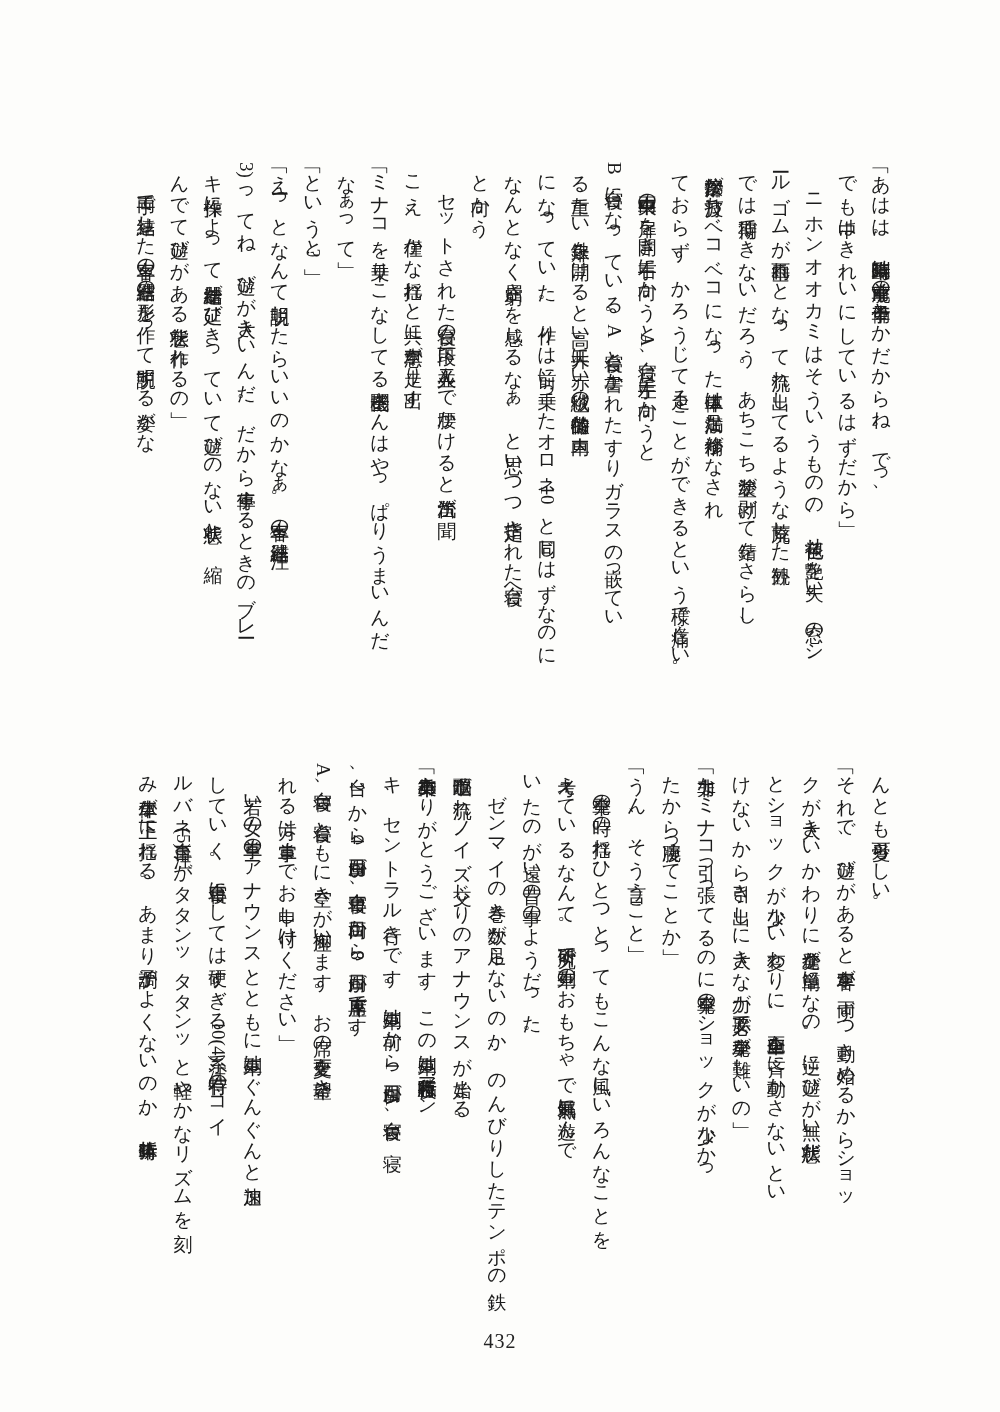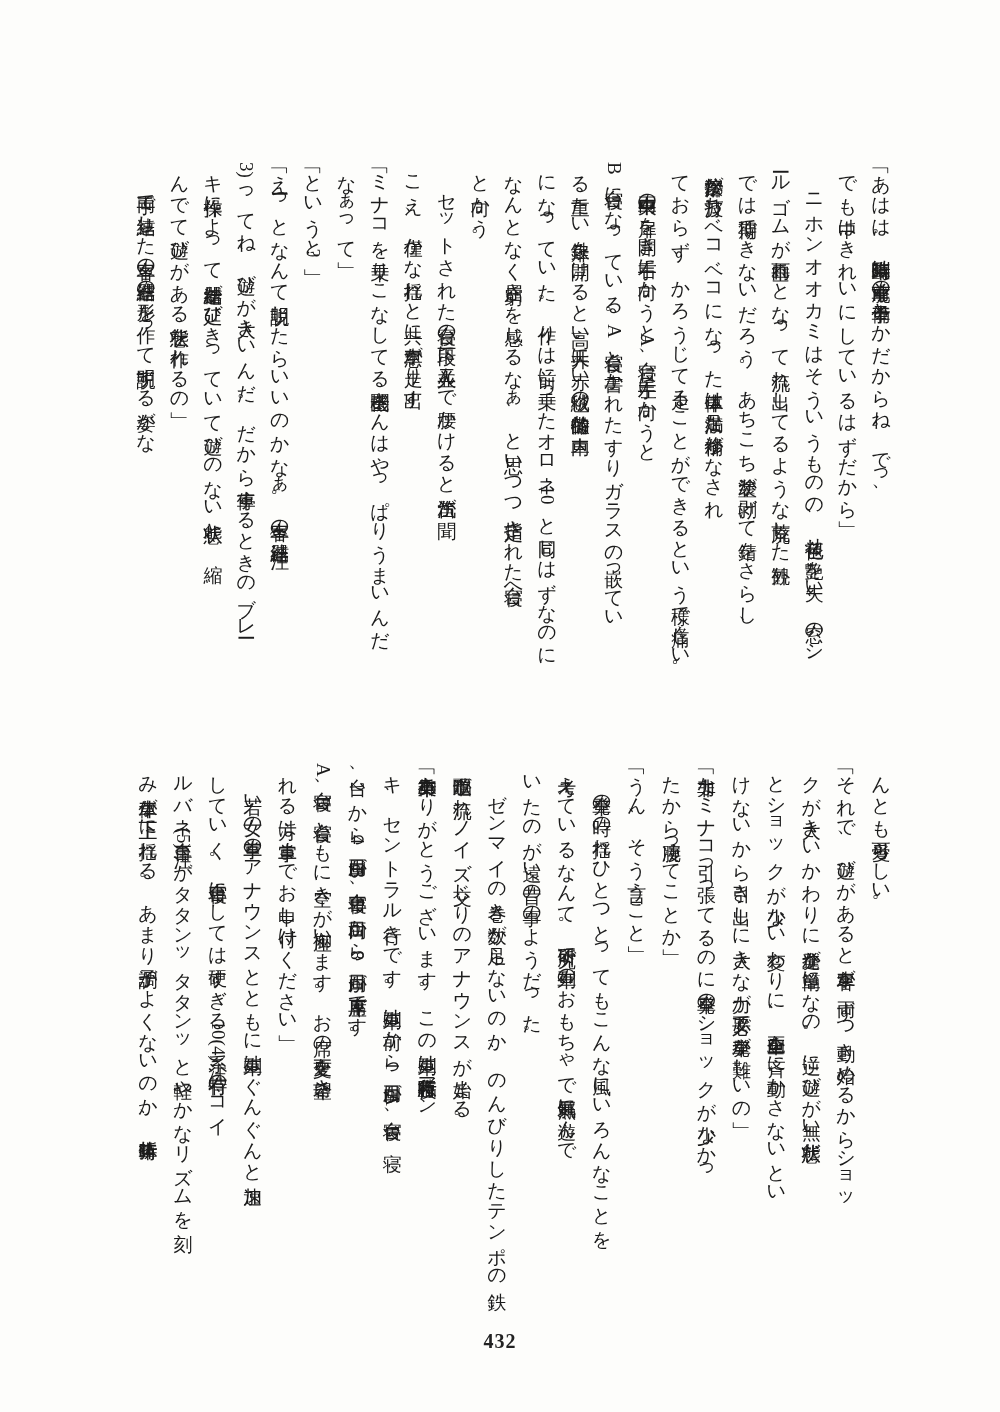--- a/index.html
+++ b/index.html
@@ -32,21 +32,20 @@
   .line.indent { padding-top: 1em; }
   .page-number {
     position: absolute;
     top: 1330px;
     left: 0;
     width: 100%;
     text-align: center;
     font-size: 20px;
     letter-spacing: 1px;
     color: #222;
-    font-weight: bold;
   }
 </style>
 </head>
 <body>
 
 <div class="page" style="background: rgb(253, 253, 251); color: rgb(27, 27, 27);">
   <div class="text-block block-upper">
       <div class="line">「あはは。臨時列車は廃車寸前の予備車とかだからね。でっ、</div>
       <div class="line">でも中はきれいにしているはずだから」</div>
       <div class="line indent">ニホンオオカミはそういうものの、色褪せ艶を失い、窓のシ</div>

